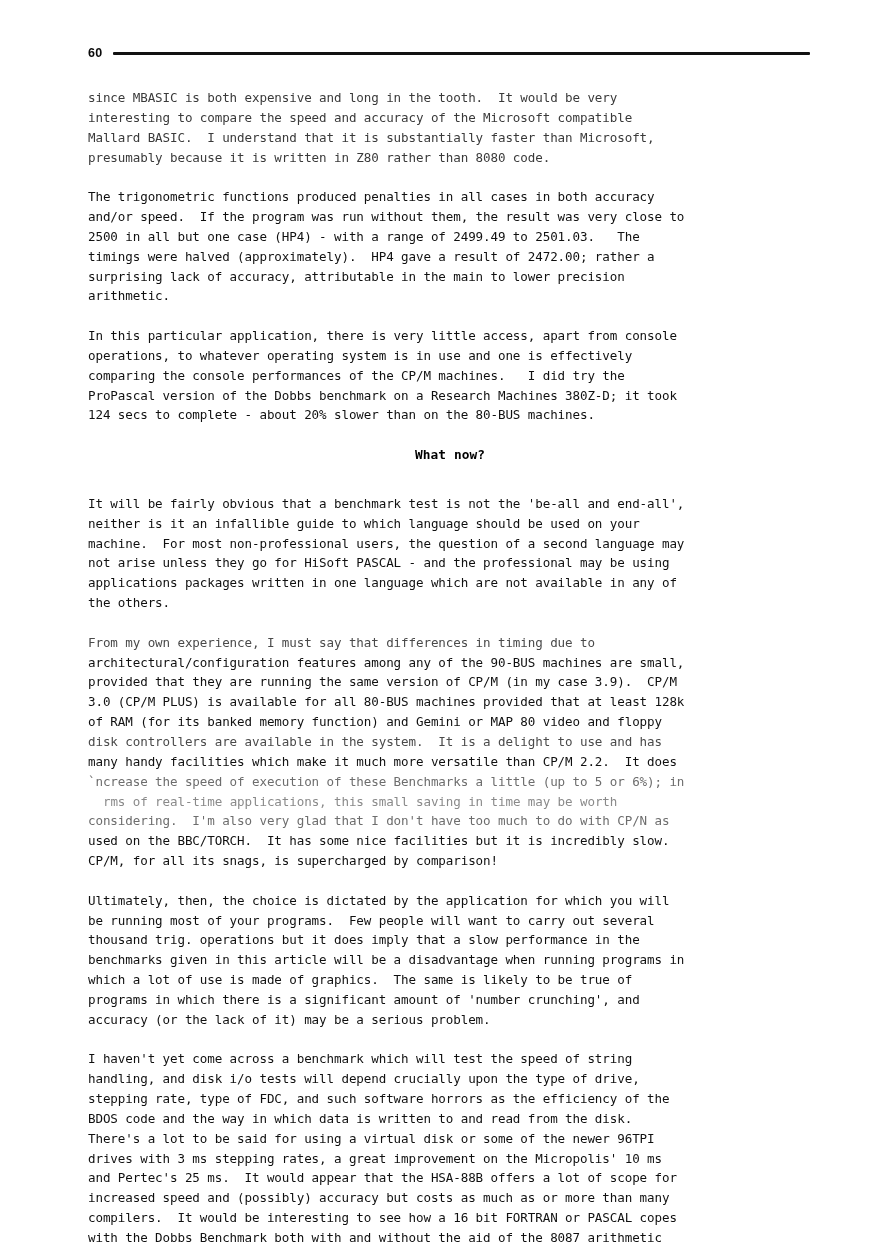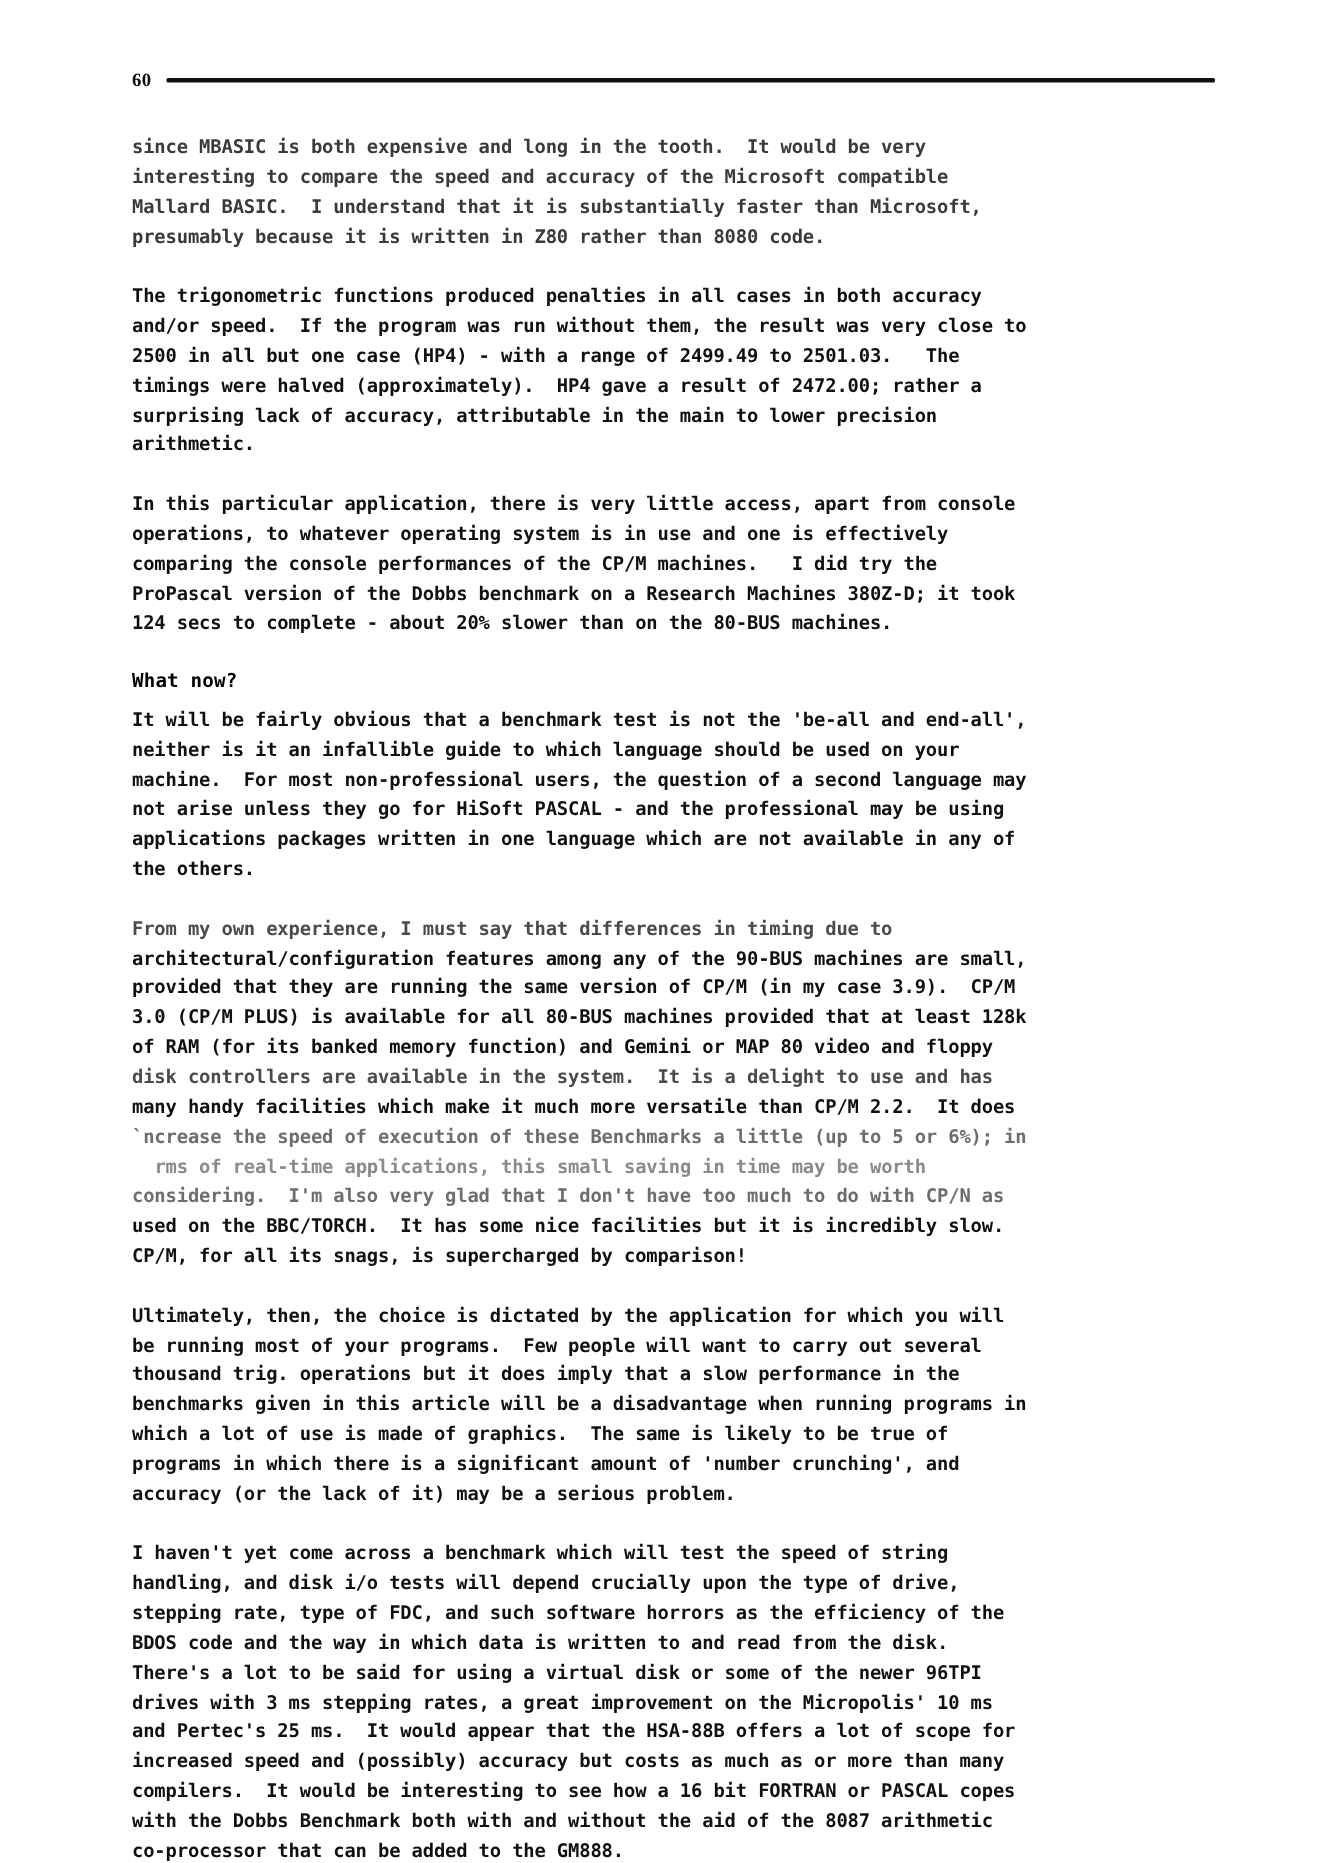--- a/index.html
+++ b/index.html
@@ -21,21 +21,21 @@
   .header {
     position: absolute;
     left: 88px;
     top: 44px;
     width: 722px;
     height: 18px;
     display: flex;
     align-items: center;
   }
   .folio {
-    font-family: Liberation Serif, serif;
+    font-family: Liberation Sans, sans-serif;
     font-size: 12.5px;
     font-weight: 700;
     color: #0b0b0b;
     letter-spacing: 0.3px;
     line-height: 1;
     padding-right: 10px;
     white-space: nowrap;
   }
   .header-rule {
     flex: 1 1 auto;
@@ -49,36 +49,37 @@
     position: absolute;
     left: 88px;
     top: 88px;
     width: 724px;
   }
 
   .para {
     font-size: 12.55px;
     line-height: 19.85px;
     color: #101010;
-    font-weight: 700;
+    font-weight: 400;
     letter-spacing: -0.1px;
     margin: 0 0 19.8px 0;
     white-space: pre-wrap;
     word-spacing: 0px;
   }
 
   
   .subhead {
     font-size: 12.8px;
     line-height: 19.85px;
     color: #000000;
     font-weight: 700;
     letter-spacing: 0.1px;
-    margin: 0 0 5px 0;
+    margin: 0 0 29px 0;
     white-space: pre-wrap;
+    text-align: center;
   }
 
   
   .gap-before { margin-top: 10px; }
 
   
   .faded-strong { color: #6d6d6d; text-align: center; }
   .faded-light  { color: #8a8a8a; margin-top: 31px; }
   .faded-mid    { color: #4a4a4a; }
 

